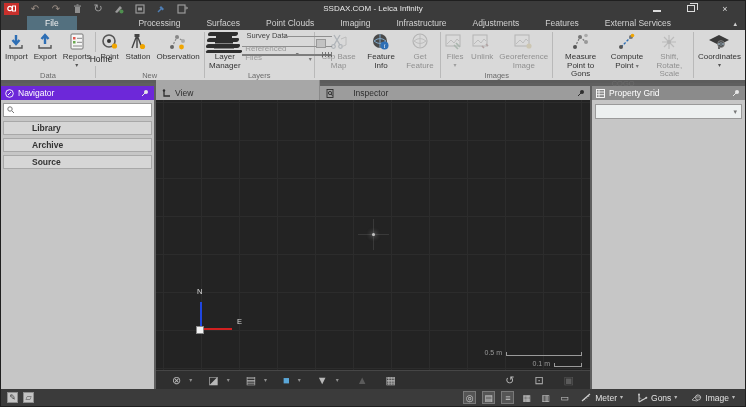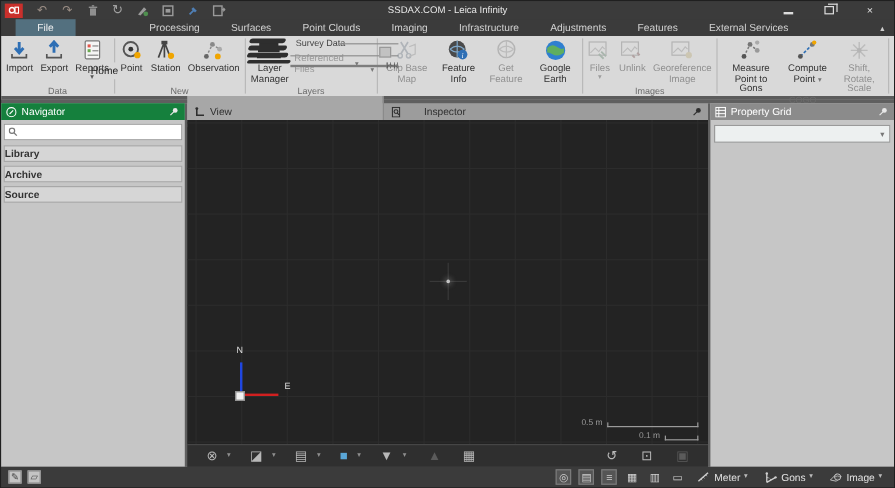--- a/index.html
+++ b/index.html
@@ -14,21 +14,21 @@
   .qat { display:flex; align-items:center; gap:9px; margin-left:10px; }
   .qat .qicon { width:12px; height:12px; display:flex; align-items:center; justify-content:center; }
   .title-text { position:absolute; left:0; right:0; text-align:center; color:#e8e8e8; font-size:8px; pointer-events:none; }
   .winctrl { margin-left:auto; display:flex; align-items:center; gap:22px; padding-right:14px; }
   .wc { width:12px; height:10px; display:flex; align-items:center; justify-content:center; color:#dcdcdc; font-size:9px; }
   .wc-min { border-bottom:2px solid #dcdcdc; width:8px; height:6px; }
   .wc-res { width:8px; height:7px; border:1px solid #dcdcdc; position:relative; }
   .wc-res:before { content:""; position:absolute; left:2px; top:-3px; width:7px; height:6px; border:1px solid #dcdcdc; border-bottom:none; border-left:none; }
 
   
-  .tabbar { height:14px; background:#3b3b3b; display:flex; align-items:flex-start; padding-left:12px; flex:0 0 auto; position:relative; }
+  .tabbar { height:14px; background:#3b3b3b; display:flex; align-items:flex-start; padding-left:26px; flex:0 0 auto; position:relative; }
   .rtab { font-size:8.5px; color:#d2d2d2; padding:2px 13px 2px 13px; cursor:default; }
   .rtab.file { background:#53707f; color:#f0f0f0; padding:2px 18px; }
   .rtab.active { background:#d9d9d9; color:#222;margin-top:36px; }
   .tab-collapse { position:absolute; right:8px; bottom:2px; color:#cfcfcf; font-size:7px; }
 
   
   .ribbon { height:53px; background:#d9d9d9; display:flex; align-items:stretch; border-bottom:3px solid #5c5c5c; flex:0 0 auto; }
   .rgroup { display:flex; flex-direction:column; padding:1px 2px 0 2px; position:relative; }
   .rbuttons { flex:1; display:flex; align-items:flex-start; justify-content:center; gap:2px; padding-top:1px; }
   .rgroup-label { text-align:center; font-size:7.5px; color:#6b6b6b; height:9px; line-height:9px; }
@@ -49,24 +49,24 @@
   .ol-ticks { position:absolute; right:0; top:22px; width:10px; height:5px; background:repeating-linear-gradient(90deg,#777 0 1px,transparent 1px 3px); }
 
   
   .main { flex:1; display:flex; background:#5f5f5f; padding-top:3px; min-height:0; }
   .panel { display:flex; flex-direction:column; min-height:0; }
   .phead { height:14px; display:flex; align-items:center; padding:0 4px; gap:4px; color:#fff; font-size:8.5px; flex:0 0 auto; }
   .phead .grow { flex:1; }
   .pinbtn { width:10px; height:10px; display:flex; align-items:center; justify-content:center; }
 
   .navpanel { width:155px; background:#c6c6c6; border-right:2px solid #5f5f5f; }
-  .navpanel .phead { background:#15803d; }
+  .navpanel .phead { background:#6d28d9; }
   .searchrow { margin:3px 2px; background:#fff; border:1px solid #9a9a9a; height:14px; display:flex; align-items:center; padding:0 3px; gap:3px; }
   .searchrow input { border:none; outline:none; flex:1; font-size:8px; min-width:0; background:transparent; font-family:"Liberation Sans",sans-serif; }
-  .navsec { margin:1px 2px 2px 2px; background:#d6d6d6; border:1px solid #a8a8a8; height:14px; line-height:12px; font-size:8.5px; font-weight:bold; color:#333; }
+  .navsec { margin:1px 2px 2px 2px; background:#d6d6d6; border:1px solid #a8a8a8; height:14px; line-height:12px; font-size:8.5px; font-weight:bold; color:#333; padding-left:28px; }
 
   .centerpanel { flex:1; display:flex; flex-direction:column; min-width:0; }
   .ctabs { height:14px; background:#9c9c9c; display:flex; align-items:center; flex:0 0 auto; }
   .ctab { display:flex; align-items:center; gap:4px; font-size:8.5px; color:#2e2e2e; padding:0 6px; height:26px; }
   .ctab.view { width:164px; background:#a7a7a7; }
   .ctab.inspector { border-left:1px solid #8a8a8a; width:258px;gap:19px; }
   .ctabs .pinbtn { margin-left:auto; margin-right:4px; }
 
   .canvas { flex:1; background:#232323; position:relative; overflow:hidden;
             background-image:linear-gradient(#2c2c2c 1px, transparent 1px), linear-gradient(90deg,#2c2c2c 1px, transparent 1px);
@@ -323,29 +323,20 @@
         </div>
         <div class="rbtn rbtn-wide disabled">
           <span class="icn">
             <svg width="20" height="20" viewBox="0 0 20 20">
                 <circle cx="10" cy="9" r="7" fill="none" stroke="#888" stroke-width="1.2"></circle>
                 <path d="M4 9 Q10 4 16 9 M4 9 Q10 14 16 9 M10 2 L10 16" stroke="#999" stroke-width="1" fill="none"></path>
               </svg>
           </span>
           <span>Get Feature</span>
         </div>
-        <div class="rbtn rbtn-wide">
-          <span class="icn">
-            <svg width="20" height="20" viewBox="0 0 20 20">
-                <circle cx="10" cy="10" r="8" fill="#2f7fd0"></circle>
-                <path d="M3 8 Q7 4 11 7 Q15 10 17 8 L17 12 Q12 16 7 13 Q4 11 3 12 Z" fill="#5fae5f"></path>
-              </svg>
-          </span>
-          <span>Google Earth</span>
-        </div>
       </div>
     </div>
     <div class="rsep"></div>
 
     <div class="rgroup">
       <div class="rbuttons">
         <div class="rbtn disabled">
           <span class="icn">
             <svg width="20" height="18" viewBox="0 0 20 18">
                 <rect x="1" y="2" width="14" height="11" fill="#ddd" stroke="#888" stroke-width="1"></rect>
@@ -414,20 +405,34 @@
               </svg>
           </span>
           <span>Shift, Rotate, Scale</span>
         </div>
       </div>
       <div class="rgroup-label">COGO</div>
     </div>
     <div class="rsep"></div>
 
     <div class="rgroup" style="flex:1;">
+      <div class="rbuttons">
+        <div class="rbtn">
+          <span class="icn">
+            <svg width="24" height="20" viewBox="0 0 24 20">
+                <path d="M2 8 L12 3 L22 8 L12 13 Z" fill="#3a3a3a"></path>
+                <path d="M12 13 L12 17" stroke="#3a3a3a" stroke-width="1.4"></path>
+                <circle cx="14" cy="12" r="3.4" fill="#4a4a4a" stroke="#888" stroke-width="0.8"></circle>
+                <path d="M11 12 Q14 9.5 17 12 M11 12 Q14 14.5 17 12" stroke="#9fb8c9" stroke-width="0.7" fill="none"></path>
+              </svg>
+          </span>
+          <span>Coordinates</span>
+          <span class="dd">▾</span>
+        </div>
+      </div>
       <div class="rgroup-label"></div>
     </div>
   </div>
 
   <div class="main">
 
     <div class="panel navpanel">
       <div class="phead">
         <svg width="9" height="9" viewBox="0 0 9 9">
             <circle cx="4.5" cy="4.5" r="3.8" fill="none" stroke="#fff" stroke-width="0.9"></circle>

